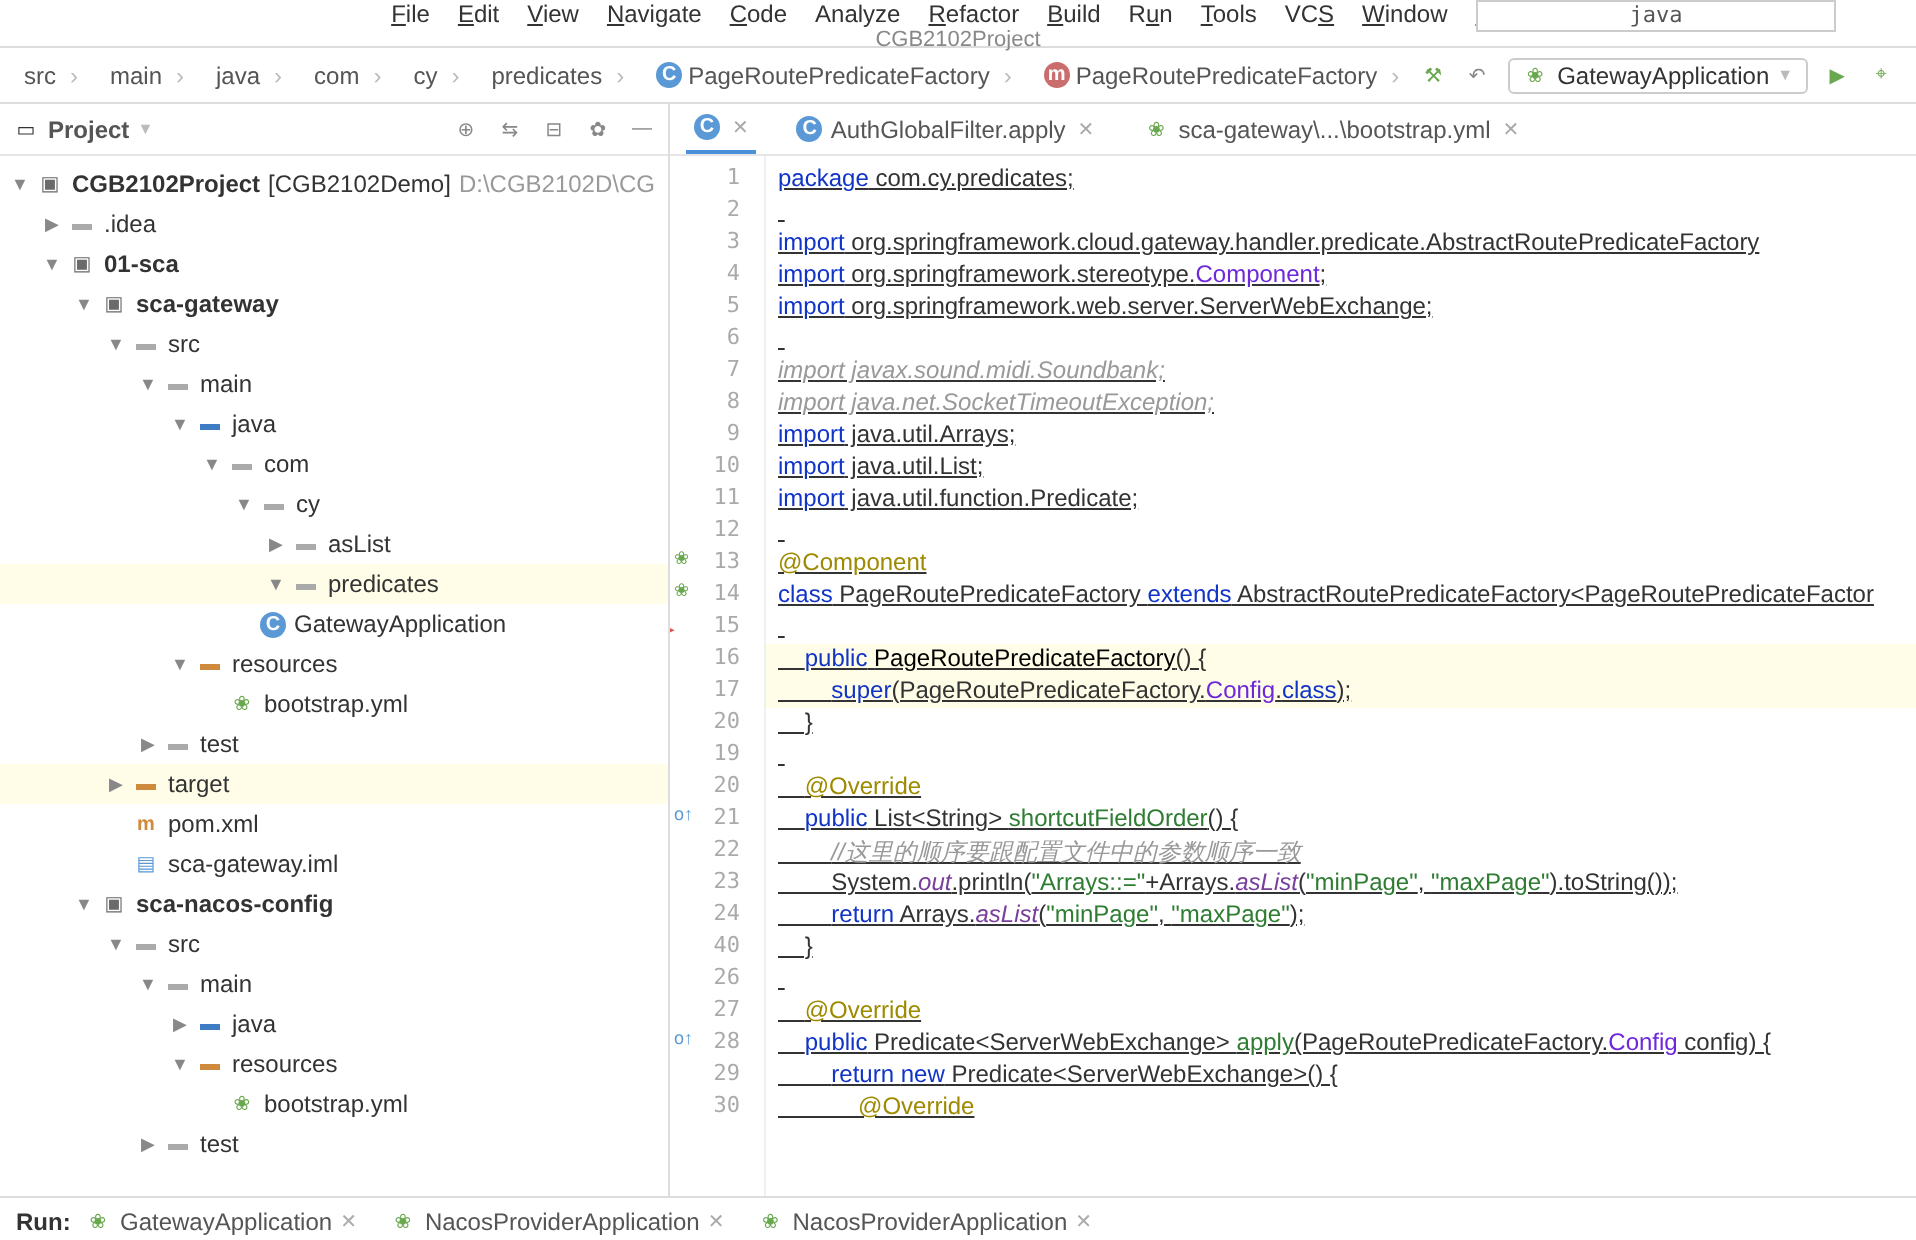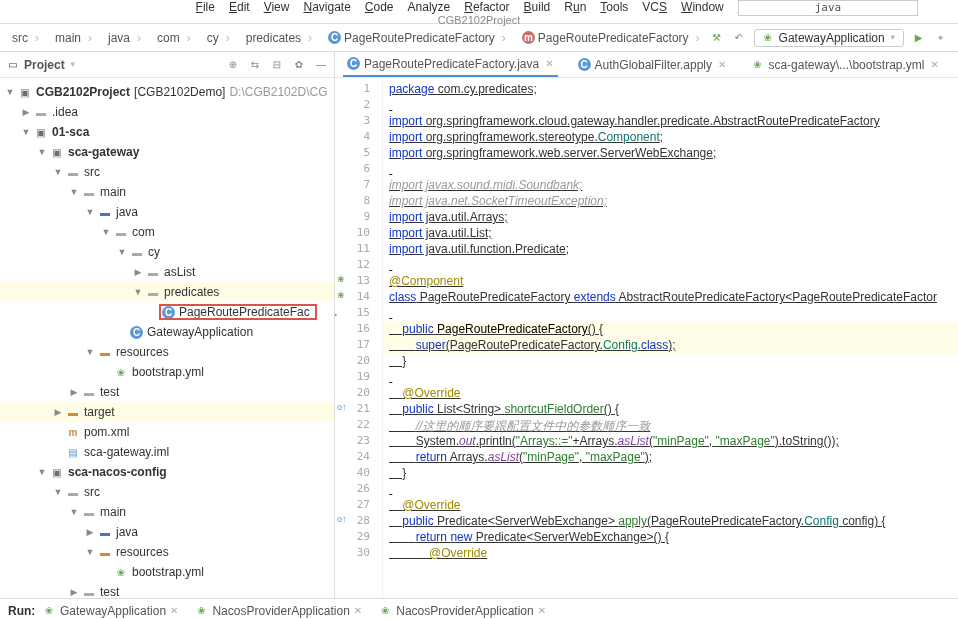--- a/index.html
+++ b/index.html
@@ -55,21 +55,21 @@
 .gutter .ln { height:16px; text-align:right; padding-right:12px; color:#aaa; font-size:11px; font-family:Consolas,monospace; position:relative; }
 .gutter .mark { position:absolute; left:2px; font-size:9px; }
 .code { flex:1; font-family:Consolas,"Courier New",monospace; font-size:12px; padding-top:4px; white-space:pre; overflow:hidden; }
 .code .cl { height:16px; padding-left:6px;text-decoration:underline; }
 .kw { color:#1034c6; }
 .str { color:#2e7d32; }
 .ann { color:#9e8a00; }
 .cmt { color:#999; font-style:italic; }
 .typ { color:#000; }
 .mth { color:#2e7d32; }
-.fn { color:#0f766e;text-align:right; }
+.fn { color:#6d28d9;text-align:right; }
 .purp { color:#7a3e9d; font-style:italic; }
 .hl-line { background:#fffde7; }
 .arrow-red { position:absolute; left:-16px; top:224px; color:#d9534f; font-size:22px; font-weight:bold; z-index:5; }
 .bottom { display:flex; align-items:center; height:24px; border-top:1px solid #ddd; padding:0 8px; position:relative; }
 .btab { display:flex; align-items:center; gap:4px; margin-right:16px; color:#555; }
 .btab .close { color:#aaa; font-size:10px; }
 .watermark { position:absolute; right:10px; color:#ddd; font-size:12px; font-style:italic; }
 </style>
 </head>
 <body>
@@ -191,24 +191,20 @@
       <div class="node" style="padding-left:132px">
           <span class="arrow">▶</span>
           <span class="ico ico-folder">▬</span>
           <span class="txt">asList</span>
         </div>
       <div class="node hl-row" style="padding-left:132px">
           <span class="arrow">▼</span>
           <span class="ico ico-folder">▬</span>
           <span class="txt">predicates</span>
         </div>
-      <div class="node" style="padding-left:148px">
-          <span class="arrow"></span>
-          <span class="sel-item"><span class="ico ico-c">C</span><span class="txt">PageRoutePredicateFac</span></span>
-        </div>
       <div class="node" style="padding-left:116px">
           <span class="arrow"></span>
           <span class="ico ico-c">C</span>
           <span class="txt">GatewayApplication</span>
         </div>
       <div class="node" style="padding-left:84px">
           <span class="arrow">▼</span>
           <span class="ico ico-folder-orange">▬</span>
           <span class="txt">resources</span>
         </div>
@@ -273,21 +269,20 @@
           <span class="txt">test</span>
         </div>
 
     </div>
   </div>
 
   <div class="right-pane">
     <div class="ed-tabs">
       <div class="ed-tab active">
           <span class="ico ico-c">C</span>
-          <span>PageRoutePredicateFactory.java</span>
           <span class="close">✕</span>
         </div>
       <div class="ed-tab">
           <span class="ico ico-c">C</span>
           <span>AuthGlobalFilter.apply</span>
           <span class="close">✕</span>
         </div>
       <div class="ed-tab">
           <span class="ico ico-leaf">❀</span>
           <span>sca-gateway\...\bootstrap.yml</span>

